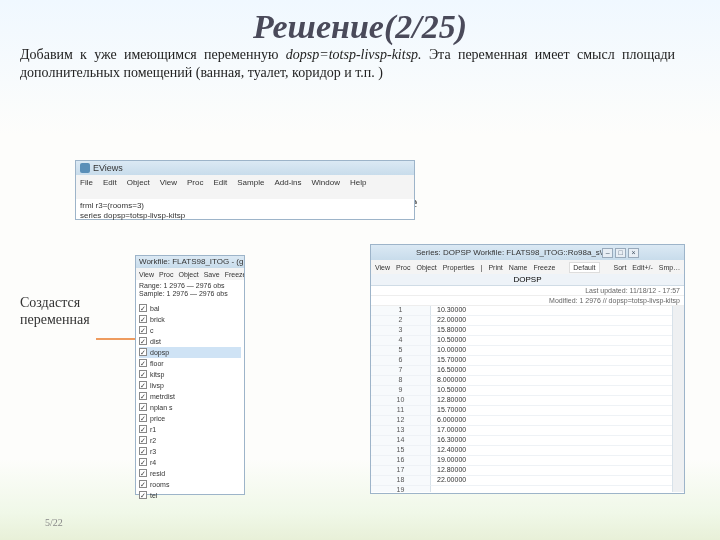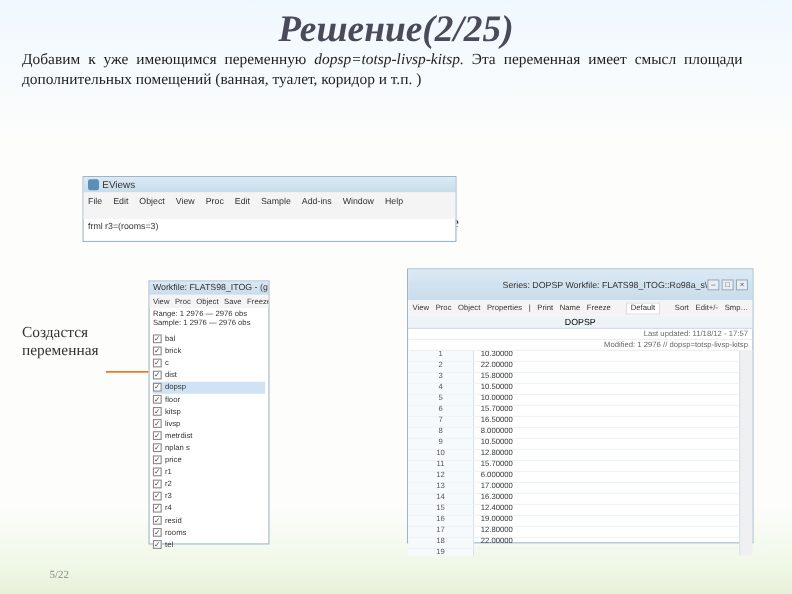--- a/index.html
+++ b/index.html
@@ -26,21 +26,21 @@
   .wf-title{background:linear-gradient(#dbe9f4,#c8dceb);height:12px;padding:1px 3px;color:#333;overflow:hidden;white-space:nowrap}
   .wf-tb{background:#f4f4f4;height:12px;padding:0 3px;display:flex;gap:5px;align-items:center;color:#333;font-size:7px;overflow:hidden;white-space:nowrap}
   .wf-range{padding:2px 3px;font-size:7px;color:#333;line-height:1.2}
   .wf-list{padding:2px 3px;font-size:7px;color:#333}
   .wf-item{display:flex;align-items:center;gap:3px;height:11px}
   .wf-chk{width:8px;height:8px;border:1px solid #888;display:inline-flex;align-items:center;justify-content:center;font-size:7px;line-height:1;color:#444;background:#fff}
   .wf-hi{background:#cfe3f5}
 
   
   .series{position:absolute;left:370px;top:244px;width:315px;height:250px;border:1px solid #9db4c9;background:#fff;font-family:Tahoma,sans-serif;font-size:8px}
-  .se-title{background:linear-gradient(#dbe9f4,#c8dceb);height:28px;padding:1px 4px;display:flex;justify-content:flex-end;align-items:center;color:#333}
+  .se-title{background:linear-gradient(#dbe9f4,#c8dceb);height:15px;padding:1px 4px;display:flex;justify-content:center;align-items:center;color:#333}
   .se-ctrl{display:flex;gap:2px}
   .se-btn{width:11px;height:10px;border:1px solid #9ab;background:#e8eef4;font-size:7px;display:flex;align-items:center;justify-content:center;color:#456}
   .se-tb{background:#f4f4f4;height:14px;padding:0 4px;display:flex;gap:6px;align-items:center;color:#333;font-size:7px;overflow:hidden;white-space:nowrap}
   .se-name{background:#fff;border:1px solid #ddd;padding:1px 3px;margin:0 8px;font-size:7px}
   .se-hdr{text-align:center;background:#eef3f8;font-size:8px;padding:1px;border-bottom:1px solid #d0dce6}
   .se-meta{font-size:7px;color:#666;padding:1px 4px;border-bottom:1px solid #eee;display:flex;justify-content:space-between}
   .se-grid{overflow:hidden}
   .se-row{display:flex;height:10px;font-size:7px}
   .se-idx{width:60px;text-align:center;border-right:1px solid #d8e2ea;border-bottom:1px solid #eef2f6;background:#f7fafc;color:#555}
   .se-val{flex:1;text-align:left;padding-left:6px;border-bottom:1px solid #eef2f6;color:#333}
@@ -88,20 +88,21 @@
       <span>View</span>
       <span>Proc</span>
       <span>Edit</span>
       <span>Sample</span>
       <span>Add-ins</span>
       <span>Window</span>
       <span>Help</span>
     </div>
   <div class="ev-code" id="ev-code">
       <div>frml r3=(rooms=3)</div>
+      <div>series dopsp=totsp-livsp-kitsp</div>
     </div>
 </div>
 
 <div class="workfile">
   <div class="wf-title">Workfile: FLATS98_ITOG - (g…</div>
   <div class="wf-tb" id="wf-tb">
       <span>View</span>
       <span>Proc</span>
       <span>Object</span>
       <span>Save</span>

